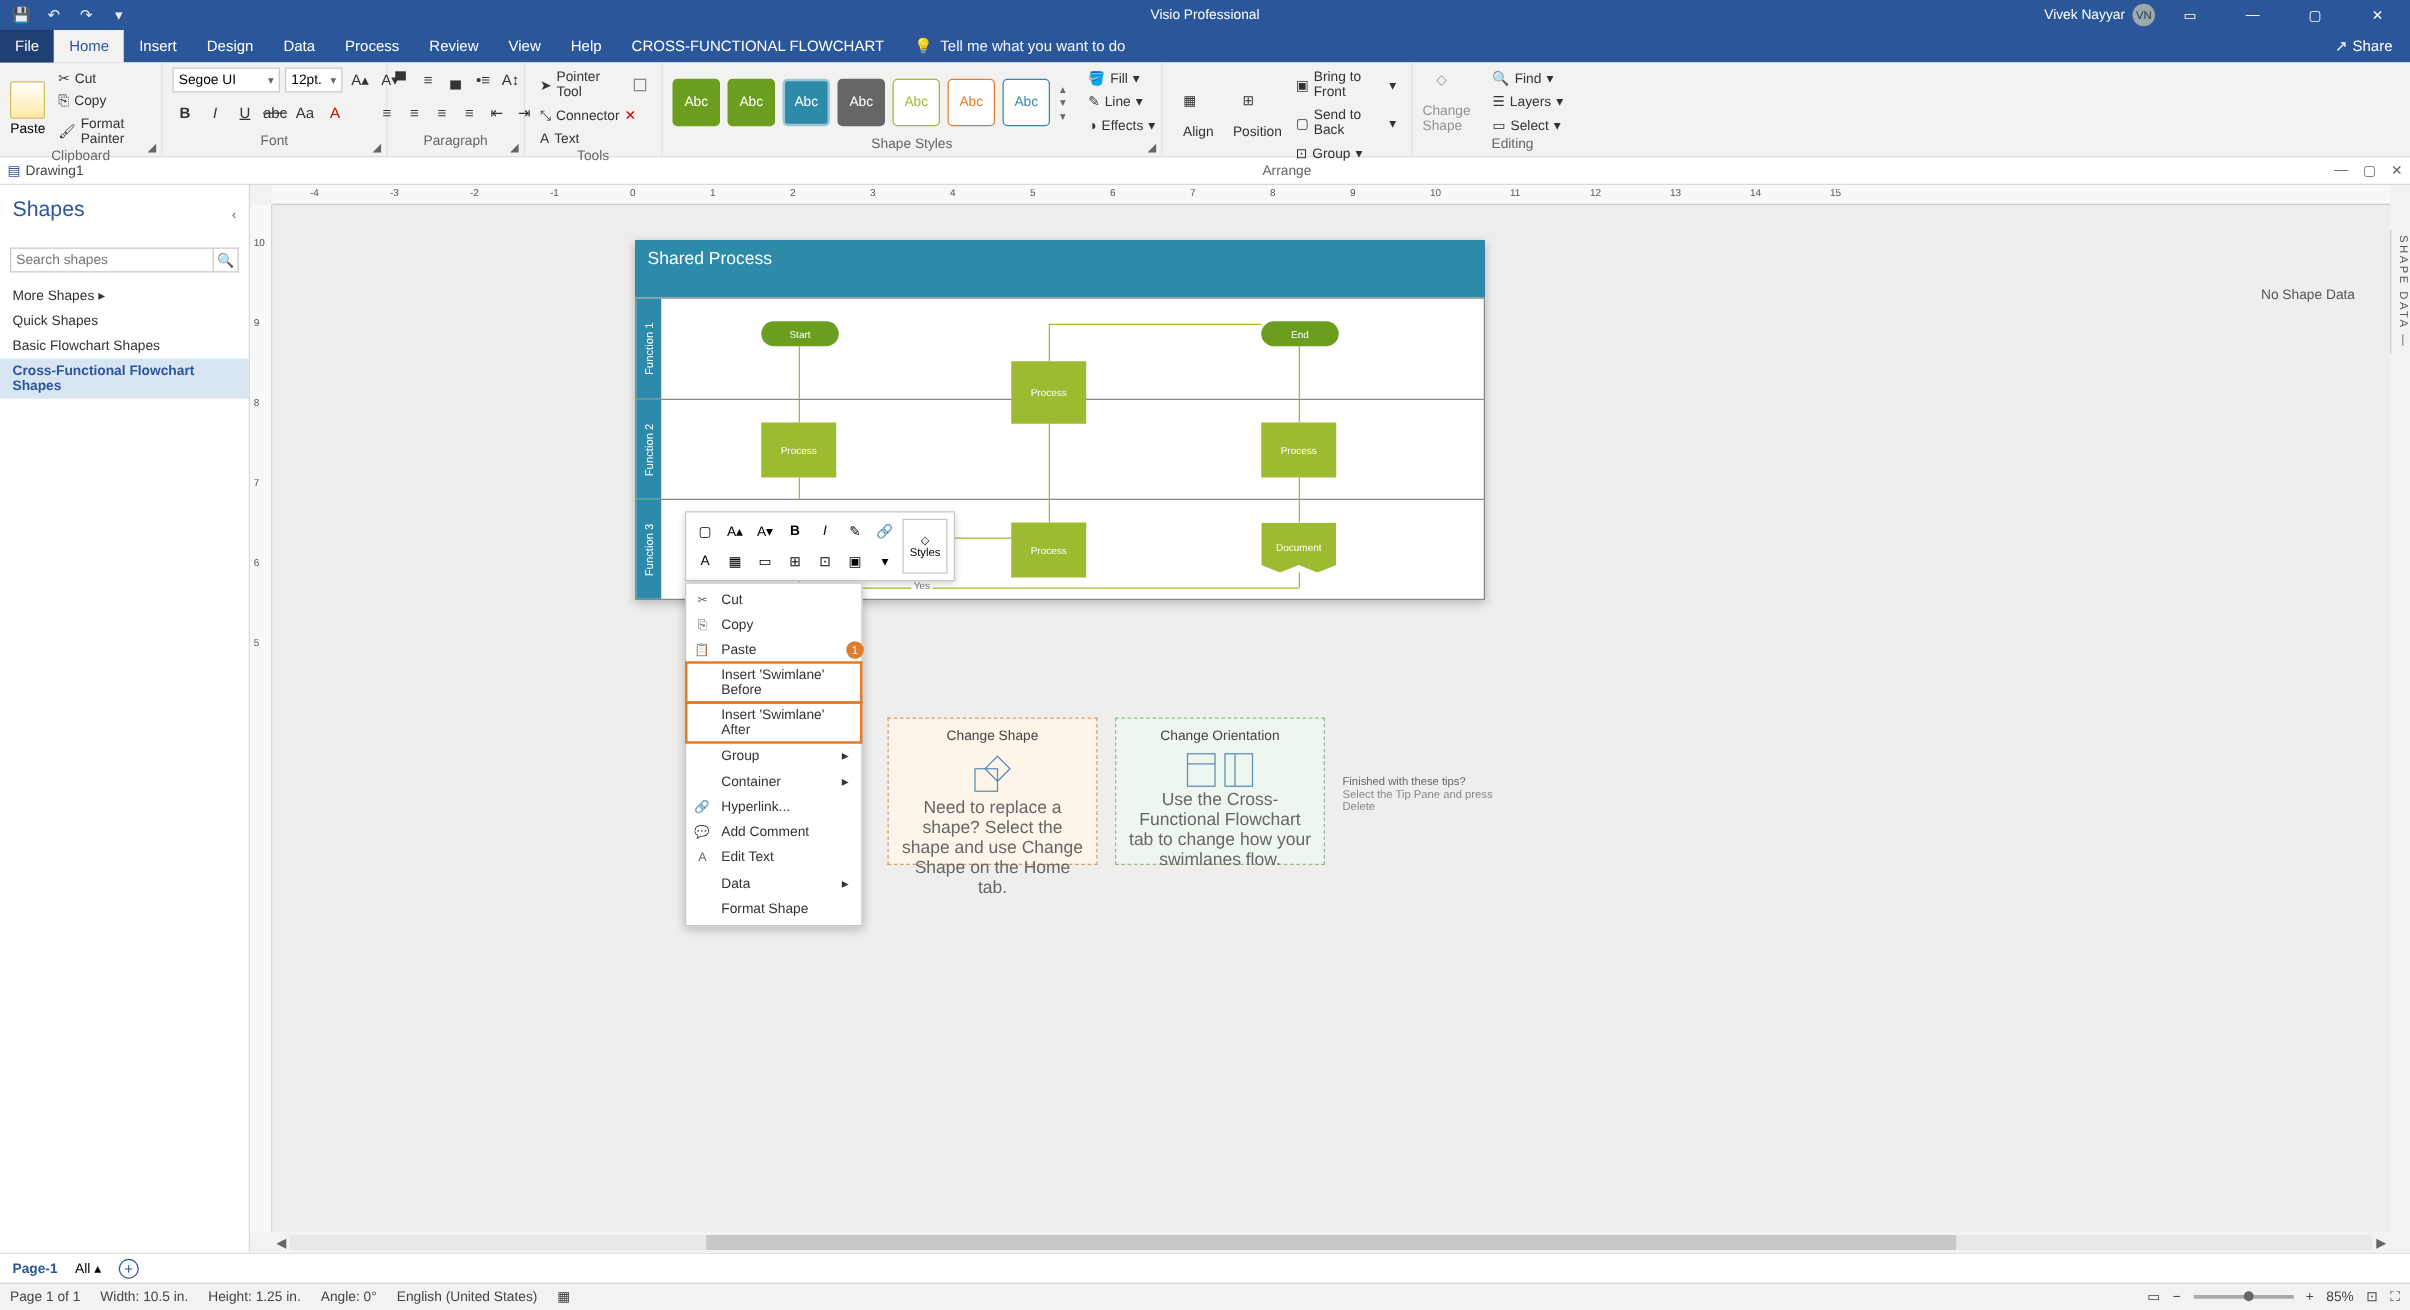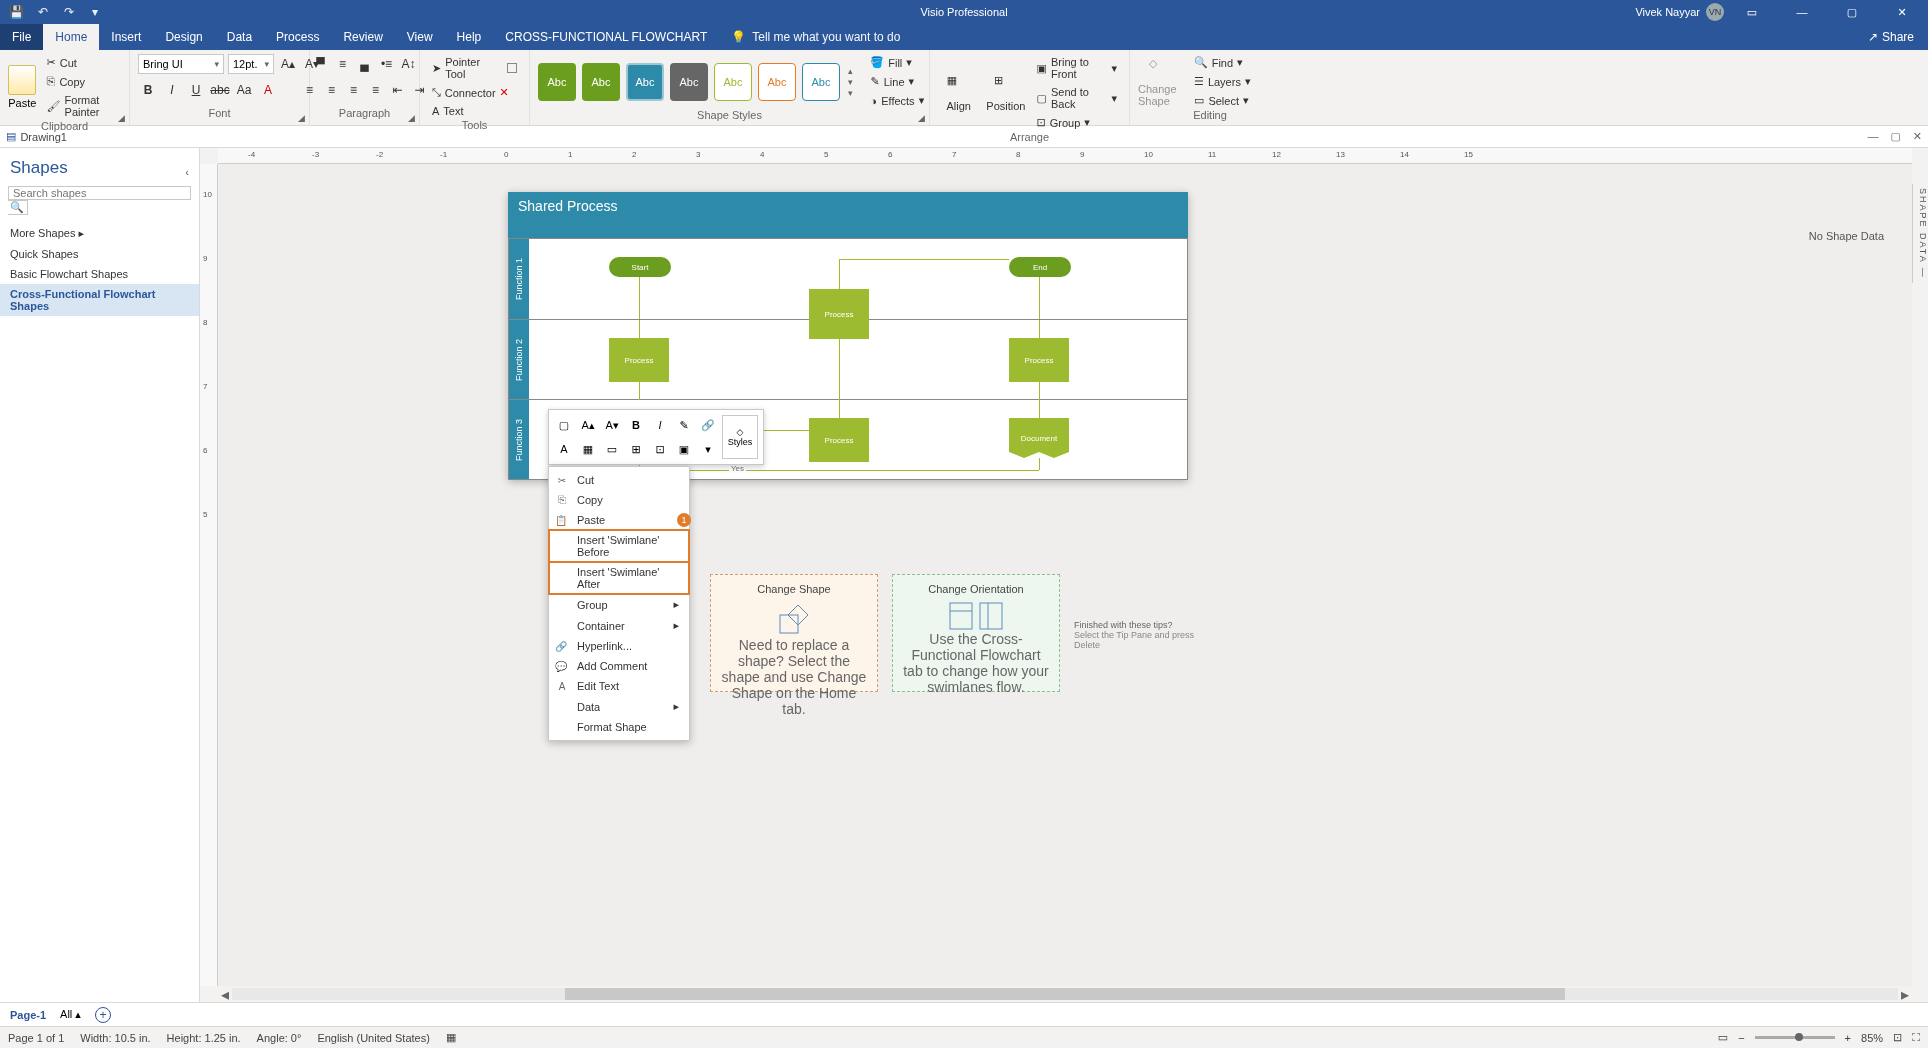--- a/index.html
+++ b/index.html
@@ -43,21 +43,21 @@
 .vert-btn .ico { width: 24px; height: 24px; margin-bottom: 2px; }
 
 
 .docbar { height: 22px; background: #fff; border-bottom: 1px solid #d9d9d9; display: flex; align-items: center; font-size: 11px; padding: 0 6px; color: #444; }
 .docbar .right { margin-left: auto; display: flex; gap: 12px; color: #666; }
 
 
 .main { display: flex; height: calc(100% - 24px - 26px - 76px - 22px - 24px - 22px); }
 .shapes-pane { width: 200px; border-right: 1px solid #d9d9d9; background: #fff; font-size: 12px; color: #333; }
 .shapes-pane .hdr { display: flex; align-items: flex-end; justify-content: space-between; padding: 10px 10px 8px; font-size: 17px; color: #2b579a; }
-.shapes-pane .search { margin: 0 8px 8px; display: flex; flex-direction: column; }
+.shapes-pane .search { margin: 12px 8px 8px; display: flex; }
 .shapes-pane .search input { flex: 1; border: 1px solid #c8c8c8; height: 20px; font-size: 11px; padding: 0 4px; }
 .shapes-pane .search .go { width: 20px; border: 1px solid #c8c8c8; border-left: none; display: flex; align-items: center; justify-content: center; font-size: 11px; }
 .shapes-pane .cat { padding: 4px 10px; font-size: 11px; color: #333; cursor: pointer; }
 .shapes-pane .cat.sel { background: #d8e6f3; color: #2b579a; font-weight: 600; }
 .shapes-pane .shape-list { display: grid; grid-template-columns: 1fr 1fr; gap: 10px 6px; padding: 10px; font-size: 10px; color: #333; }
 .shapes-pane .shape-item { display: flex; align-items: center; gap: 6px; }
 .shapes-pane .swicon { width: 24px; height: 12px; border: 1px solid #777; border-left: 4px solid #5b8db8; background: #fff; }
 .shapes-pane .swicon.v { width: 12px; height: 24px; border: 1px solid #777; border-top: 4px solid #5b8db8; }
 .shapes-pane .sepicon { width: 24px; height: 2px; background: #777; }
 .shapes-pane .sepicon.v { width: 2px; height: 24px; }
@@ -185,21 +185,21 @@
           </div>
       </div>
     </div>
     <div class="label">Clipboard</div>
     <span class="launcher">◢</span>
   </div>
 
   <div class="group" style="width:180px">
     <div class="body" style="flex-direction:column;align-items:flex-start;gap:6px">
       <div style="display:flex;gap:4px;align-items:center">
-        <div class="font-sel" style="width:86px">Bring UI</div>
+        <div class="font-sel" style="width:86px">Segoe UI</div>
         <div class="font-sel" style="width:46px">12pt.</div>
         <span class="fmtbtn">A▴</span>
         <span class="fmtbtn">A▾</span>
       </div>
       <div style="display:flex;gap:4px">
         <span class="fmtbtn" style="font-weight:700">B</span>
         <span class="fmtbtn" style="font-style:italic">I</span>
         <span class="fmtbtn" style="text-decoration:underline">U</span>
         <span class="fmtbtn" style="text-decoration:line-through">abc</span>
         <span class="fmtbtn">Aa</span>

